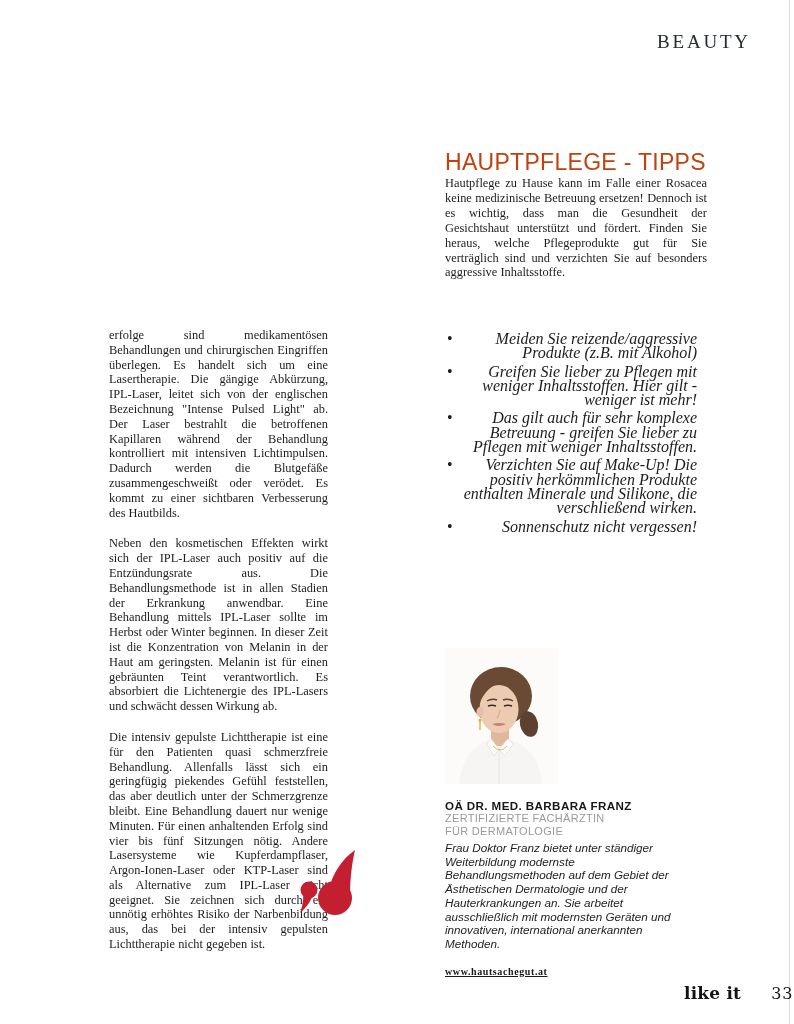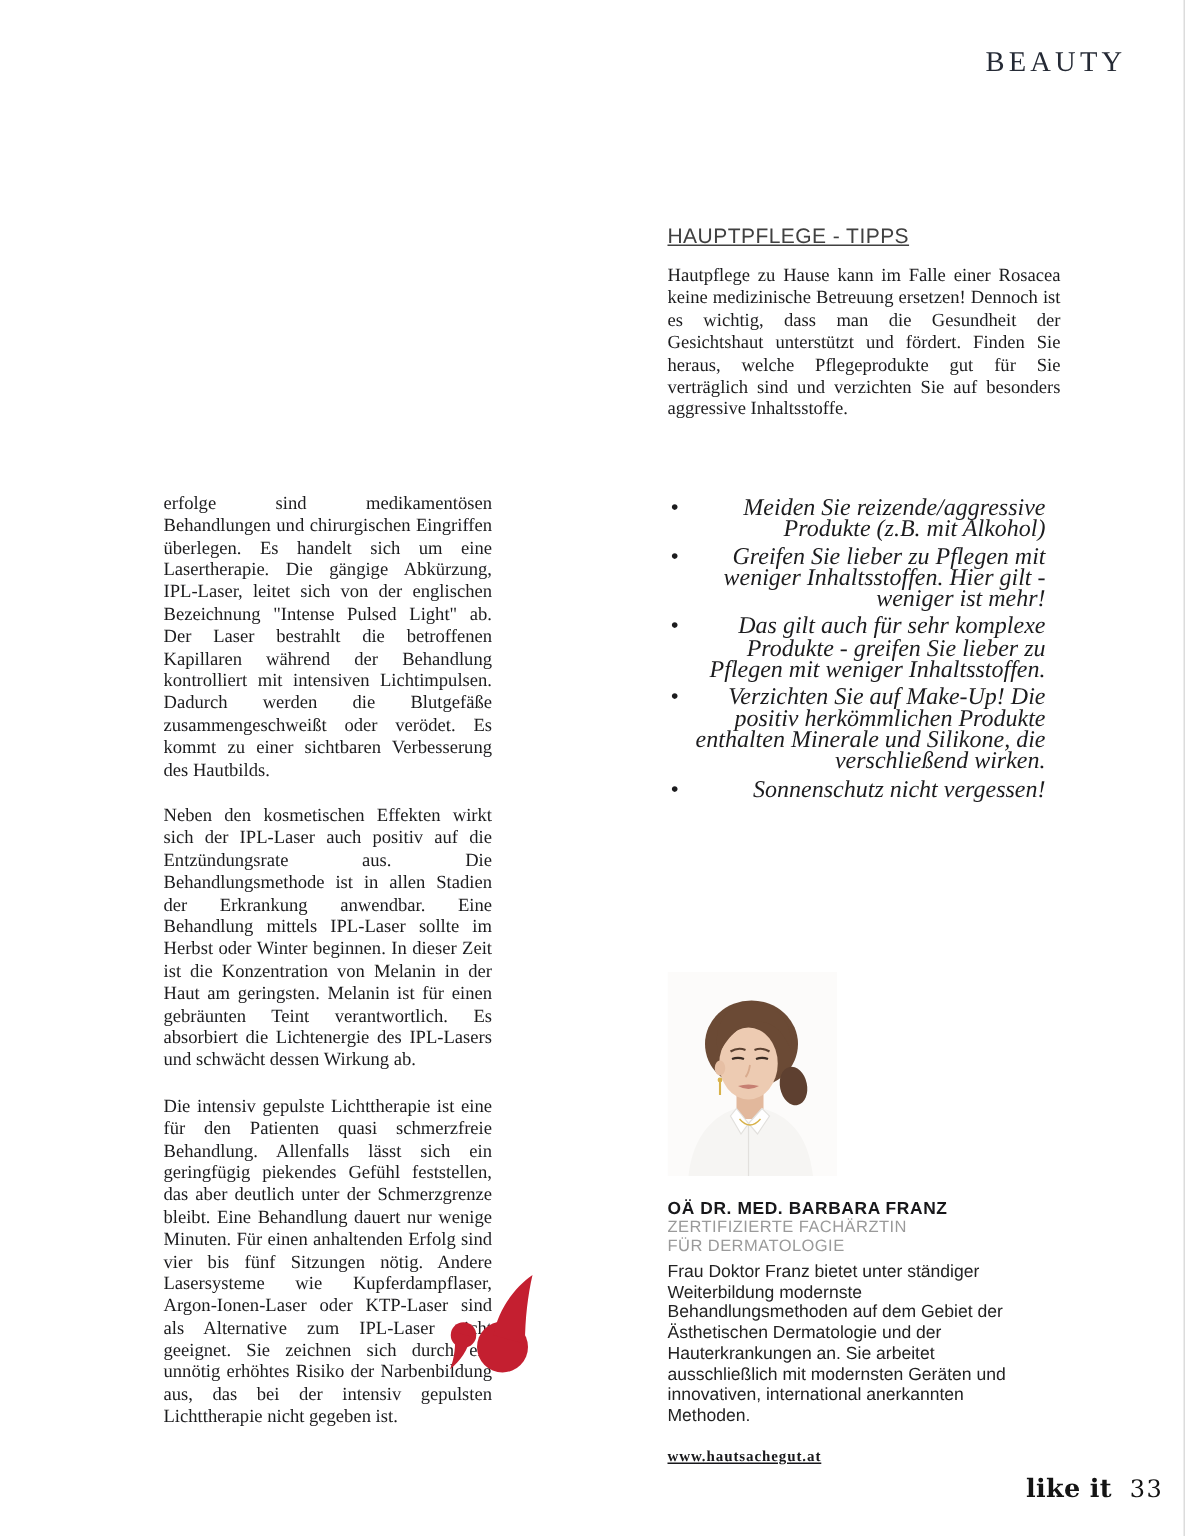--- a/index.html
+++ b/index.html
@@ -31,22 +31,22 @@
   }
   .pullquote-attr{
     margin-top:11px;font-family:"Liberation Sans",sans-serif;
     font-size:10.5px;font-weight:bold;letter-spacing:1.2px;color:#c41f30;
   }
   .quote-mark{position:absolute;left:298px;top:846px;width:60px;height:95px;}
 
   
   .tips-heading{
     position:absolute;left:445px;top:149px;width:280px;
-    font-family:"Liberation Sans",sans-serif;font-size:14px;font-weight:400;
-    letter-spacing:0.3px;color:#404040;text-decoration:underline;
+    font-family:"Liberation Sans",sans-serif;font-size:23px;font-weight:400;
+    letter-spacing:0.3px;color:#c2410c;
   }
   .tips-intro{
     position:absolute;left:445px;top:176px;width:262px;margin:0;
     font-size:12.4px;line-height:14.9px;text-align:justify;hyphens:auto;
   }
   .tips-list{
     position:absolute;left:447px;top:332px;width:250px;margin:0;padding:0;
     list-style:none;font-style:italic;font-size:16px;line-height:14.3px;text-align:right;
   }
   .tips-list li{margin:0 0 4px 0;padding-left:13px;position:relative;}
@@ -55,29 +55,29 @@
   }
 
   
   .doctor-photo{position:absolute;left:445px;top:648px;width:113px;height:136px;}
   .doctor-block{
     position:absolute;left:445px;top:799px;width:240px;
     font-family:"Liberation Sans",sans-serif;
   }
   .doctor-name{font-size:11.6px;font-weight:bold;letter-spacing:0.4px;color:#17171a;}
   .doctor-cred{font-size:11px;line-height:13px;letter-spacing:0.3px;color:#9a9a9a;}
-  .doctor-bio{margin-top:3px;font-size:11.7px;line-height:13.7px;color:#222;}
+  .doctor-bio{margin-top:3px;font-size:11.7px;line-height:13.7px;color:#222;font-style:italic;}
   .doctor-site{
     display:inline-block;margin-top:15px;font-family:"Liberation Serif",serif;
     font-size:10px;font-weight:bold;letter-spacing:0.6px;color:#17171a;
     text-decoration:underline;
   }
 
   
-  .footer{position:absolute;left:684px;top:983px;display:flex;align-items:baseline;gap:12px;}
+  .footer{position:absolute;left:684px;top:983px;display:flex;align-items:baseline;gap:30px;}
   .footer-logo{
     font-family:"DejaVu Serif",serif;font-size:17px;font-weight:bold;
     letter-spacing:0.2px;color:#141414;
   }
   .footer-page{
     font-family:"DejaVu Serif",serif;font-size:16px;color:#141414;letter-spacing:1px;
   }
 </style>
 </head>
 <body>
@@ -105,21 +105,21 @@
       </g>
     </svg>
   </div>
 
   <div class="tips-heading">HAUPTPFLEGE - TIPPS</div>
   <p class="tips-intro">Hautpflege zu Hause kann im Falle einer Rosacea keine medizinische Betreuung ersetzen! Dennoch ist es wichtig, dass man die Gesundheit der Gesichtshaut unterstützt und fördert. Finden Sie heraus, welche Pflegeprodukte gut für Sie verträglich sind und verzichten Sie auf besonders aggressive Inhaltsstoffe.</p>
 
   <ul class="tips-list">
     <li>Meiden Sie reizende/aggressive Produkte (z.B. mit Alkohol)</li>
     <li>Greifen Sie lieber zu Pflegen mit weniger Inhaltsstoffen. Hier gilt - weniger ist mehr!</li>
-    <li>Das gilt auch für sehr komplexe Produkte - greifen Sie lieber zu Pflegen mit weniger Inhaltsstoffen.</li>
+    <li>Das gilt auch für sehr komplexe Betreuung - greifen Sie lieber zu Pflegen mit weniger Inhaltsstoffen.</li>
     <li>Verzichten Sie auf Make-Up! Die positiv herkömmlichen Produkte enthalten Minerale und Silikone, die verschließend wirken.</li>
     <li>Sonnenschutz nicht vergessen!</li>
   </ul>
 
   <div class="doctor-photo">
     <svg width="113" height="136" viewBox="0 0 113 136" aria-hidden="true">
       <rect x="0" y="0" width="113" height="136" fill="#fcfbfa"></rect>
 
       <ellipse cx="56" cy="48" rx="31" ry="29" fill="#6b4a35"></ellipse>
       <ellipse cx="84" cy="76" rx="9" ry="13" fill="#5e4030" transform="rotate(-12 84 76)"></ellipse>

